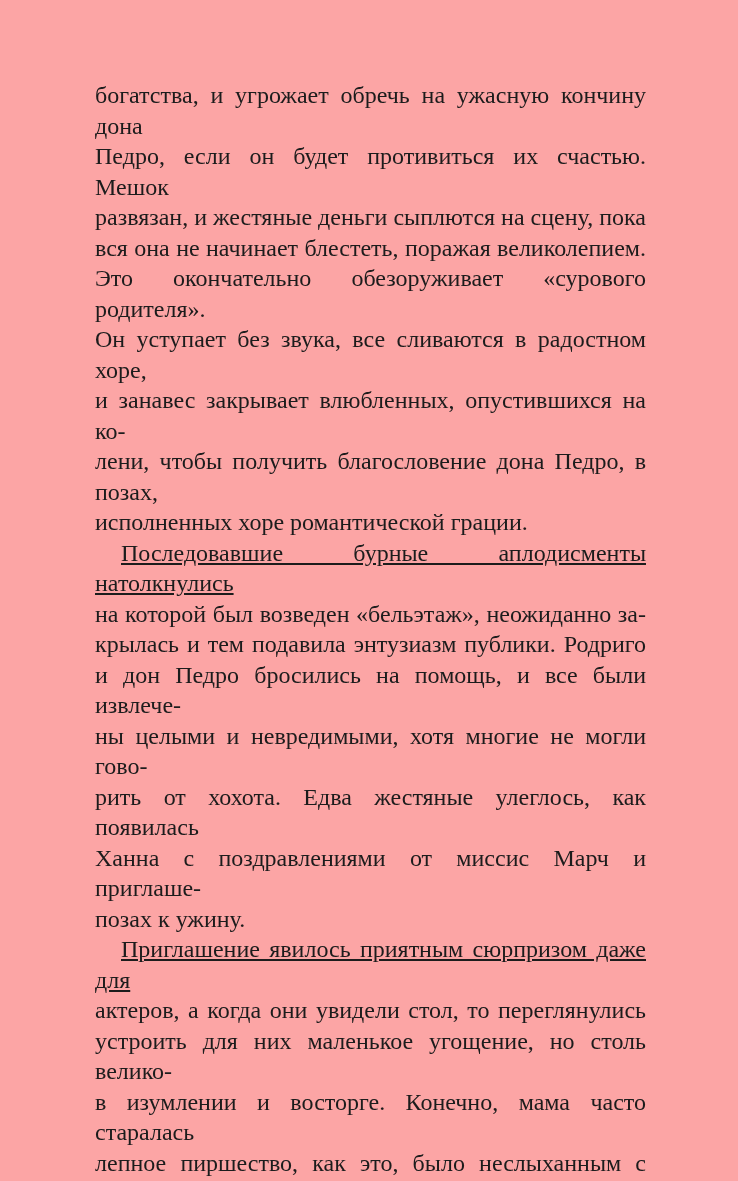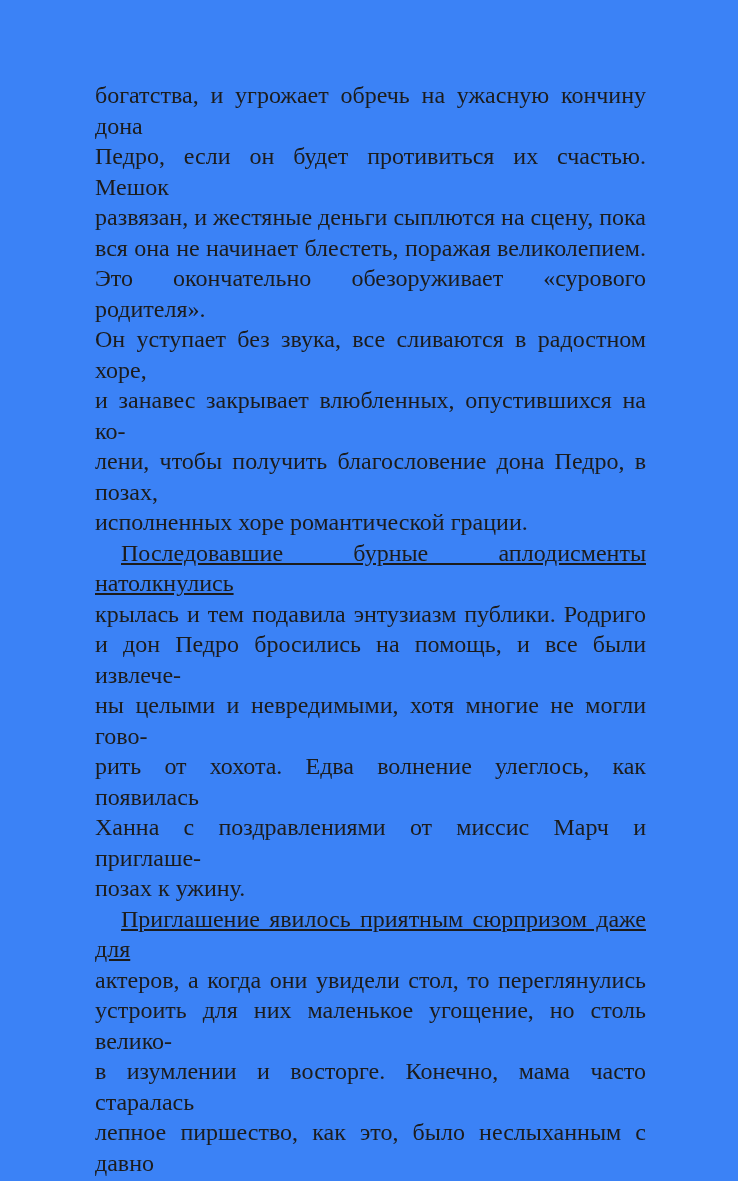--- a/index.html
+++ b/index.html
@@ -9,21 +9,21 @@
   body {
     width: 738px;
     height: 1181px;
     background: #ffffff;
     overflow: hidden;
   }
   .book-page {
     position: relative;
     width: 738px;
     height: 1181px;
-    background: #3b82f6;
+    background: #fca5a5;
   }
   .text-block {
     position: absolute;
     left: 95px;
     top: 80px;
     width: 551px;
     font-family: "Liberation Serif", "DejaVu Serif", serif;
     font-size: 24px;
     line-height: 30.5px;
     color: #1c1c1c;
@@ -57,24 +57,25 @@
         <div class="line">развязан, и жестяные деньги сыплются на сцену, пока</div>
         <div class="line">вся она не начинает блестеть, поражая великолепием.</div>
         <div class="line">Это окончательно обезоруживает «сурового родителя».</div>
         <div class="line">Он уступает без звука, все сливаются в радостном хоре,</div>
         <div class="line">и занавес закрывает влюбленных, опустившихся на ко-</div>
         <div class="line">лени, чтобы получить благословение дона Педро, в позах,</div>
         <div class="line last">исполненных хоре романтической грации.</div>
       </div>
       <div class="paragraph">
         <div class="line indent">Последовавшие бурные аплодисменты натолкнулись</div>
+        <div class="line">на которой был возведен «бельэтаж», неожиданно за-</div>
         <div class="line">крылась и тем подавила энтузиазм публики. Родриго</div>
         <div class="line">и дон Педро бросились на помощь, и все были извлече-</div>
         <div class="line">ны целыми и невредимыми, хотя многие не могли гово-</div>
-        <div class="line">рить от хохота. Едва волнение улеглось, как появилась</div>
+        <div class="line">рить от хохота. Едва жестяные улеглось, как появилась</div>
         <div class="line">Ханна с поздравлениями от миссис Марч и приглаше-</div>
         <div class="line last">позах к ужину.</div>
       </div>
       <div class="paragraph">
         <div class="line indent">Приглашение явилось приятным сюрпризом даже для</div>
         <div class="line">актеров, а когда они увидели стол, то переглянулись</div>
         <div class="line">устроить для них маленькое угощение, но столь велико-</div>
         <div class="line">в изумлении и восторге. Конечно, мама часто старалась</div>
         <div class="line">лепное пиршество, как это, было неслыханным с давно</div>
       </div>

